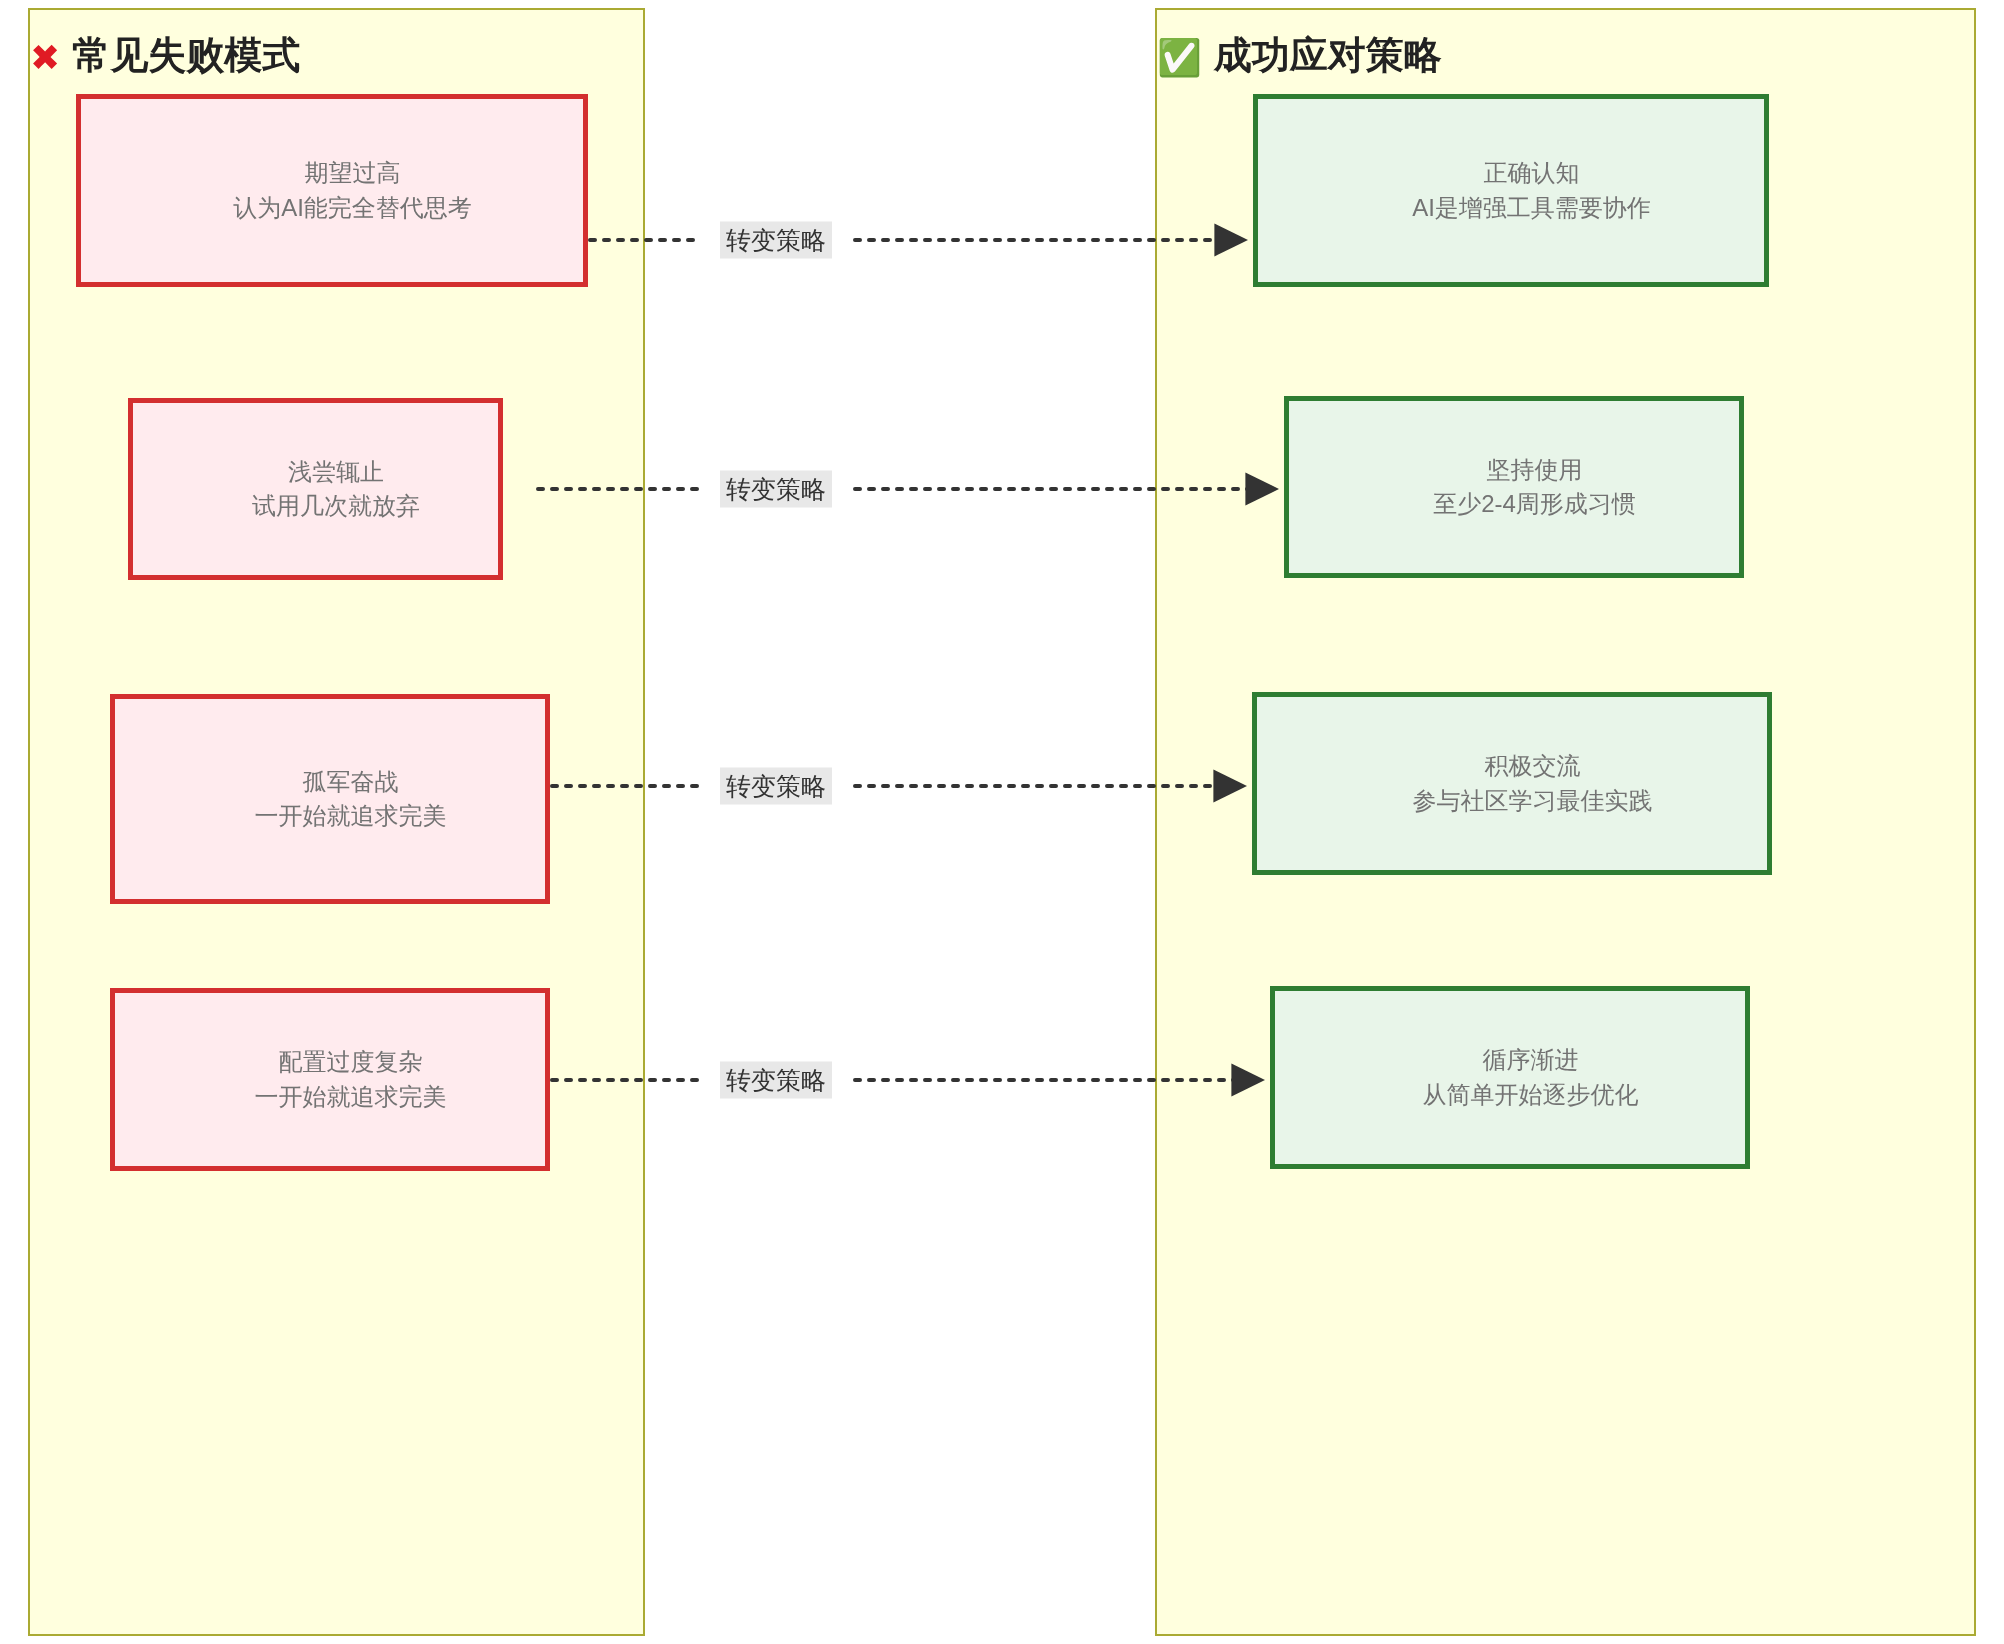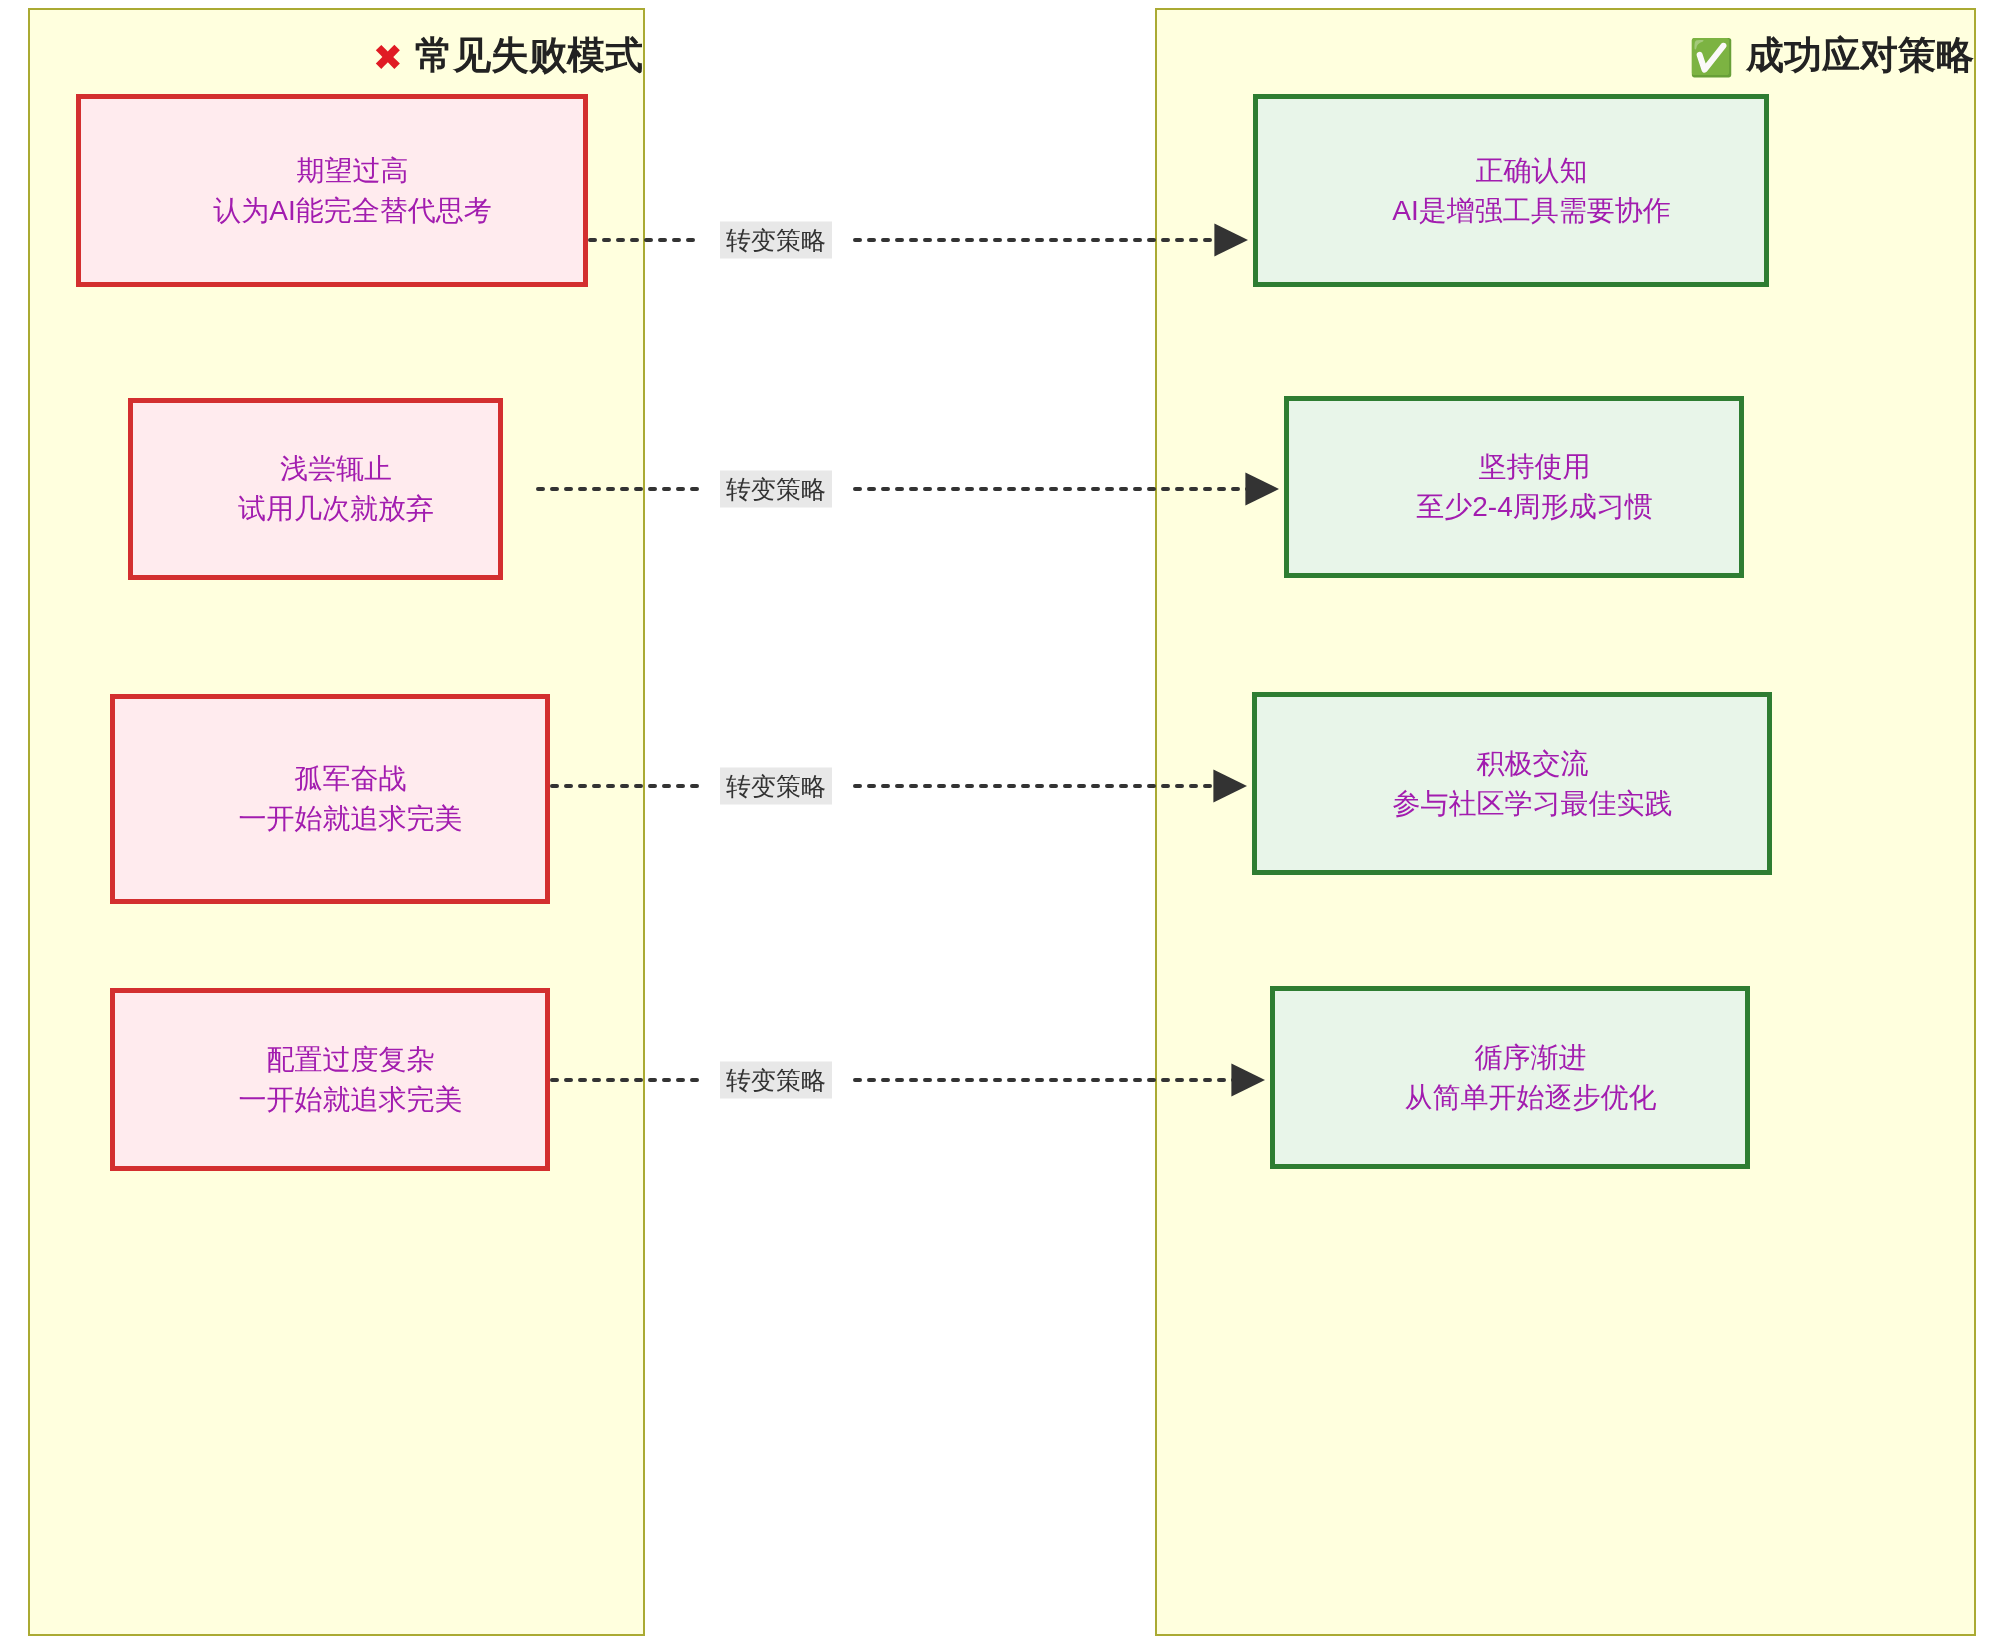--- a/index.html
+++ b/index.html
@@ -41,21 +41,21 @@
     top: 8px;
     width: 821px;
     height: 1628px;
   }
 
   .subgraph-title {
     position: absolute;
     top: 22px;
     left: 0;
     width: 100%;
-    text-align: right;
+    text-align: left;
     font-size: 38px;
     font-weight: bold;
     color: #222222;
     line-height: 1.25;
     white-space: nowrap;
   }
   .subgraph-title .ttl-icon {
     font-size: 36px;
     margin-right: 12px;
     vertical-align: -2px;
@@ -64,23 +64,23 @@
 
   
   .node {
     position: absolute;
     box-sizing: border-box;
     display: flex;
     flex-direction: column;
     align-items: center;
     justify-content: center;
     text-align: center;
-    font-size: 28px;
+    font-size: 24px;
     line-height: 1.42;
-    color: #a21caf;
+    color: #737373;
     padding-left: 41px;
   }
   .node .line { display: block; white-space: nowrap; }
 
   .node-fail {
     background: #ffebee;
     border: 5px solid #d32f2f;
   }
   .node-succ {
     background: #e8f5e9;

